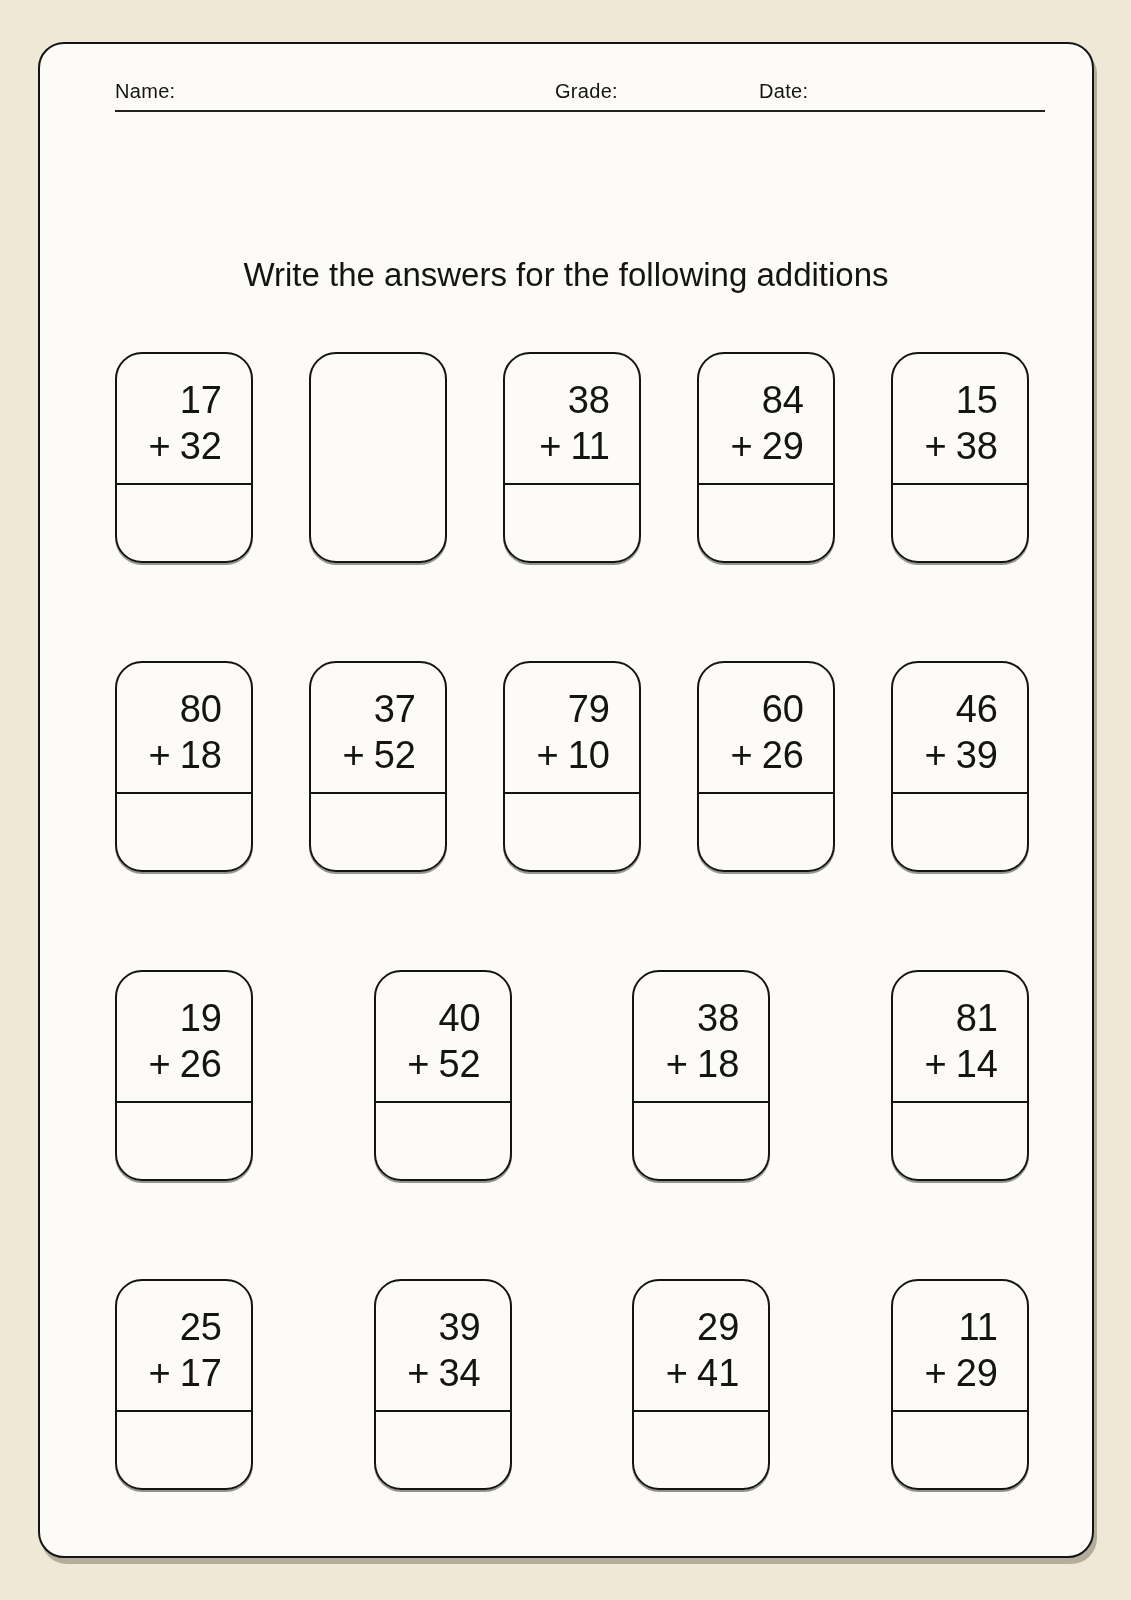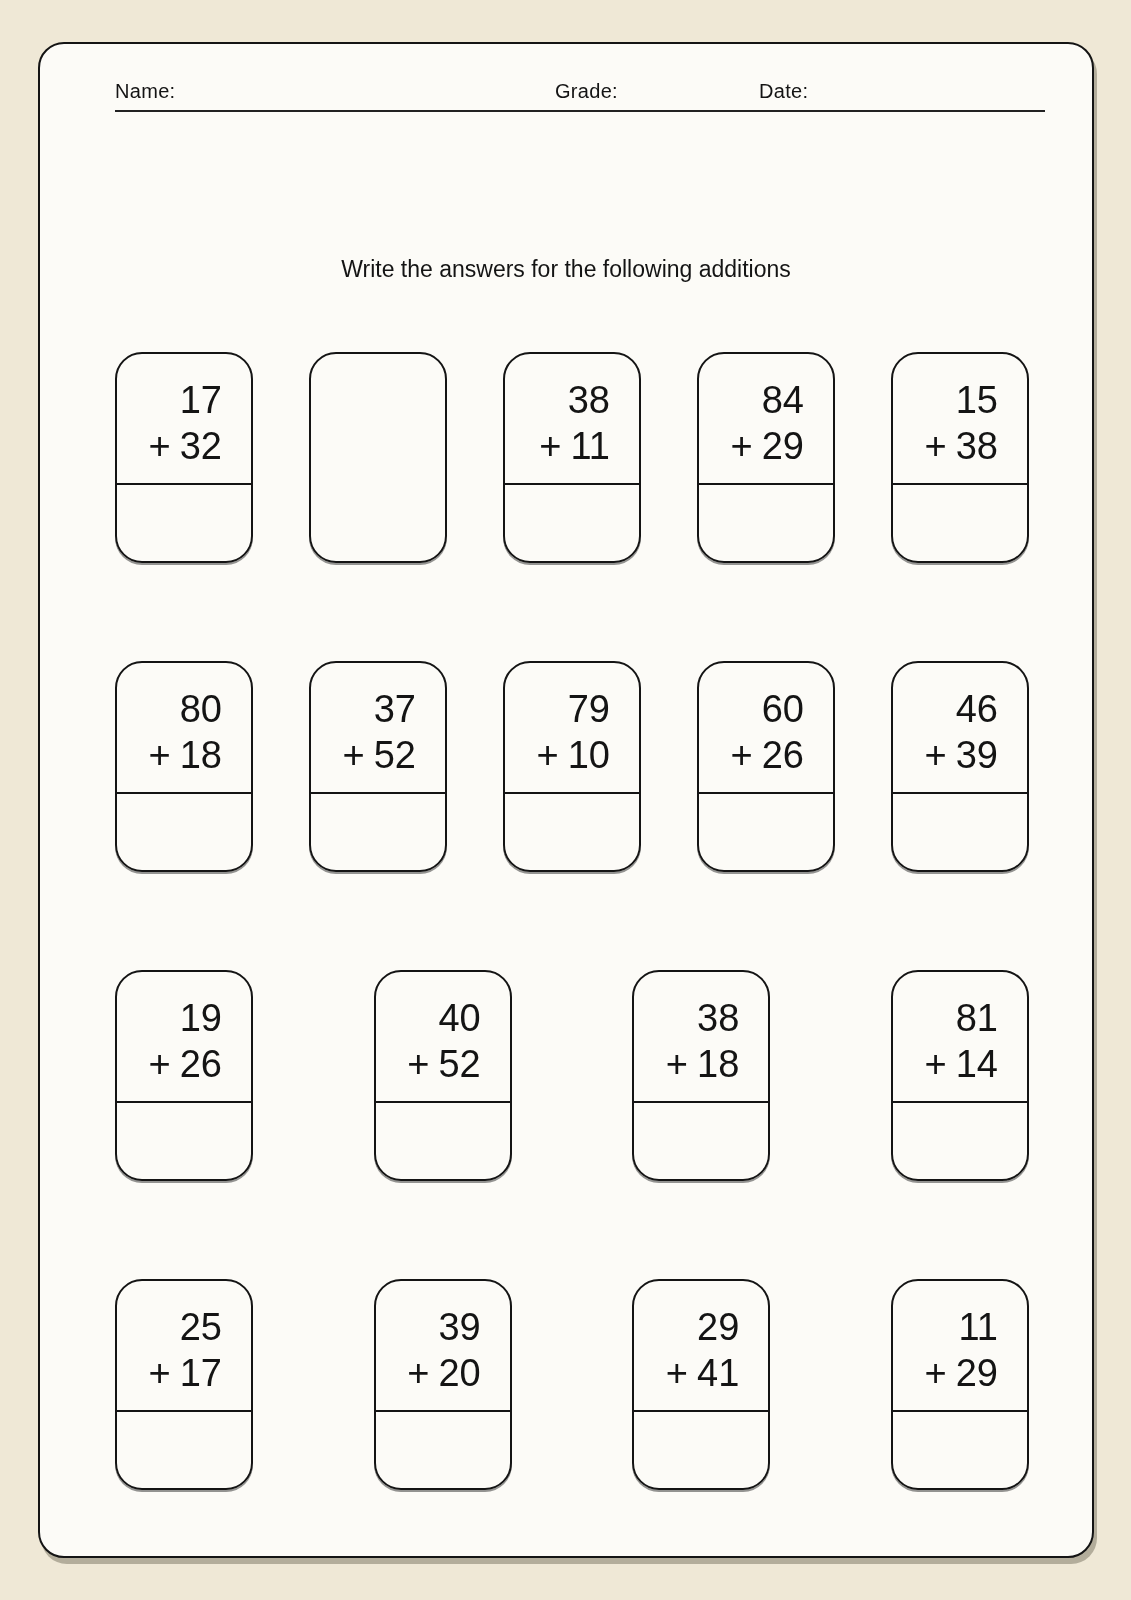--- a/index.html
+++ b/index.html
@@ -47,21 +47,21 @@
     font-size: 64px;
     font-weight: 800;
     letter-spacing: -1px;
     line-height: 1;
   }
   .subtitle {
     position: absolute;
     top: 214px; left: 0;
     width: 100%;
     text-align: center;
-    font-size: 23px;
+    font-size: 33px;
     line-height: 1;
   }
   .grid {
     position: absolute;
     top: 308px; left: 75px;
     width: 914px;
     display: flex;
     flex-direction: column;
     gap: 98px;
   }
@@ -210,21 +210,21 @@
           <div class="card">
     <div class="prob">
       <div class="num">25</div>
       <div class="num"><span class="op">+</span><span>17</span></div>
     </div>
     <div class="answer"></div>
   </div>
           <div class="card">
     <div class="prob">
       <div class="num">39</div>
-      <div class="num"><span class="op">+</span><span>20</span></div>
+      <div class="num"><span class="op">+</span><span>34</span></div>
     </div>
     <div class="answer"></div>
   </div>
           <div class="card">
     <div class="prob">
       <div class="num">29</div>
       <div class="num"><span class="op">+</span><span>41</span></div>
     </div>
     <div class="answer"></div>
   </div>

